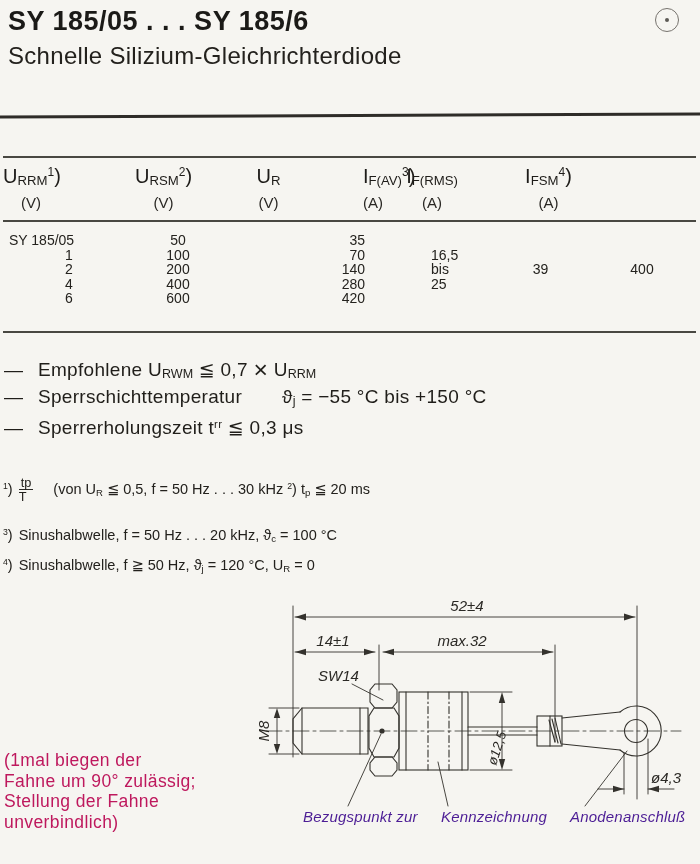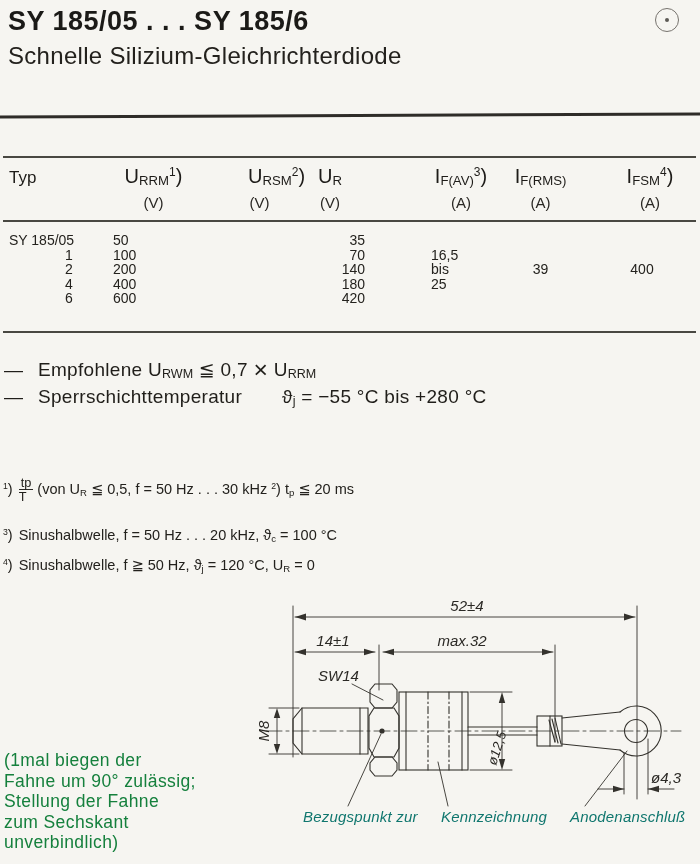--- a/index.html
+++ b/index.html
@@ -24,68 +24,65 @@
   .thead{padding-top:7px;height:55px;}
   .th{text-align:center;font-size:20px;color:#1e1c19;}
   .th .unitline{font-size:15px;margin-top:6px;color:#2a2824;}
   .th-typ{text-align:left;padding-left:6px;font-size:17px;padding-top:3px;}
   .th-urrm{padding-right:54px;} .th-ursm{padding-right:34px;} .th-ur{padding-right:16px;}
   .th-ifav{padding-left:58px;} .th-ifsm{padding-left:16px;}
   .tbody{padding-top:11px;padding-bottom:25px;font-size:14px;line-height:14.6px;color:#24221e;}
   .tr{display:grid;grid-template-columns:110px 135px 57px 66px 122px 95px 108px;}
   .c-typ{text-align:left;padding-left:6px;white-space:nowrap;}
   .tr.indent .c-typ{padding-left:62px;}
-  .c-urrm{text-align:left;padding-right:5px;}
+  .c-urrm{text-align:center;padding-right:5px;}
   .c-ursm{text-align:right;}
   .c-ur{text-align:right;padding-right:6px;}
   .c-ifav{text-align:left;padding-left:60px;}
   .c-ifrms{text-align:center;}
   .c-ifsm{text-align:center;}
   
   .seg-sub{font-size:.66em;vertical-align:-.18em;letter-spacing:0;}
   .seg-sup{font-size:.6em;vertical-align:.55em;}
   .seg-x{font-size:1.3em;vertical-align:-.08em;}
   .seg-gap{display:inline-block;width:40px;}
-  .frac{display:inline-block;text-align:left;font-size:.88em;line-height:1.05;vertical-align:-.55em;margin-right:0;}
+  .frac{display:inline-block;text-align:left;font-size:.88em;line-height:1.05;vertical-align:-.55em;margin-right:16px;}
   .frac-top{display:block;border-bottom:1.4px solid #2c2a26;padding:0 2px;}
   .frac-bot{display:block;}
   
   .note{left:4px;font-size:19px;letter-spacing:.3px;color:#201e1a;white-space:nowrap;}
   .note-dash{display:inline-block;width:34px;}
   .n1{top:356px;} .n2{top:386px;} .n3{top:416px;} .n4{top:444px;}
   .footnote{left:3px;font-size:14.5px;color:#23211d;white-space:nowrap;}
   .f1{top:476px;} .f3{top:527px;} .f4{top:557px;}
   .fn-marker{margin-right:6px;}
   
   .drawing-svg{left:240px;top:593px;width:460px;height:235px;}
-  .dwg-label{font-style:italic;font-size:15px;color:#0f766e;white-space:nowrap;letter-spacing:.2px;}
+  .dwg-label{font-style:italic;font-size:15px;color:#4c1d95;white-space:nowrap;letter-spacing:.2px;}
   .lbl-bez1{left:303px;top:808px;} .lbl-bez2{left:298px;top:830px;}
   .lbl-kennz{left:441px;top:808px;} .lbl-anode{left:570px;top:808px;font-style:italic;}
-  .left-note{left:4px;top:750px;font-size:17.5px;letter-spacing:.4px;line-height:20.5px;color:#15803d;font-weight:400;}
+  .left-note{left:4px;top:750px;font-size:17.5px;letter-spacing:.4px;line-height:20.5px;color:#be185d;font-weight:400;}
   svg text{font-family:"Liberation Sans","DejaVu Sans",sans-serif;font-style:italic;font-size:15px;fill:#2b2925;}
   svg .rot{font-size:13.5px;}
 </style>
 </head>
 <body>
 
 <div class="page">
 
   <div class="abs title">SY 185/05 . . . SY 185/6</div>
   <div class="abs corner-icon">
       <i></i>
     </div>
   <div class="abs subtitle sub1">Schnelle Silizium-Gleichrichterdiode</div>
   <div class="abs rule rule-a"></div>
 
   <div class="abs tablewrap">
     <div class="hrule"></div>
     <div class="grid thead">
-      <div class="th th-typ">
-        <div class="symline"><span class="seg-t">Typ</span></div>
-      </div>
       <div class="th th-urrm">
         <div class="symline"><span class="seg-t">U</span><span class="seg-sub">RRM</span><span class="seg-sup">1</span><span class="seg-t">)</span></div>
         <div class="unitline">(V)</div>
       </div>
       <div class="th th-ursm">
         <div class="symline"><span class="seg-t">U</span><span class="seg-sub">RSM</span><span class="seg-sup">2</span><span class="seg-t">)</span></div>
         <div class="unitline">(V)</div>
       </div>
       <div class="th th-ur">
         <div class="symline"><span class="seg-t">U</span><span class="seg-sub">R</span></div>
@@ -130,40 +127,41 @@
         <div class="c-ursm"></div>
         <div class="c-ur">140</div>
         <div class="c-ifav">bis</div>
         <div class="c-ifrms">39</div>
         <div class="c-ifsm">400</div>
       </div>
       <div class="tr indent">
         <div class="c-typ">4</div>
         <div class="c-urrm">400</div>
         <div class="c-ursm"></div>
-        <div class="c-ur">180</div>
+        <div class="c-ur">280</div>
         <div class="c-ifav">25</div>
         <div class="c-ifrms"></div>
         <div class="c-ifsm"></div>
       </div>
       <div class="tr indent">
         <div class="c-typ">6</div>
         <div class="c-urrm">600</div>
         <div class="c-ursm"></div>
         <div class="c-ur">420</div>
         <div class="c-ifav"></div>
         <div class="c-ifrms"></div>
         <div class="c-ifsm"></div>
       </div>
     </div>
     <div class="hrule"></div>
   </div>
 
   <div class="abs note n1"><span class="note-dash">—</span><span><span class="seg-t">Empfohlene U</span><span class="seg-sub">RWM</span><span class="seg-t"> ≦ 0,7 </span><span class="seg-x">×</span><span class="seg-t"> U</span><span class="seg-sub">RRM</span></span></div>
-  <div class="abs note n2"><span class="note-dash">—</span><span><span class="seg-t">Sperrschichttemperatur</span><span class="seg-gap"></span><span class="seg-t">ϑ</span><span class="seg-sub">j</span><span class="seg-t"> = −55 °C bis +280 °C</span></span></div>
+  <div class="abs note n2"><span class="note-dash">—</span><span><span class="seg-t">Sperrschichttemperatur</span><span class="seg-gap"></span><span class="seg-t">ϑ</span><span class="seg-sub">j</span><span class="seg-t"> = −55 °C bis +150 °C</span></span></div>
+  <div class="abs note n3"><span class="note-dash">—</span><span><span class="seg-t">Sperrerholungszeit t</span><span class="seg-sup">rr</span><span class="seg-t"> ≦ 0,3 μs</span></span></div>
 
   <div class="abs footnote f1"><span class="fn-marker"><span class="seg-sup">1</span><span class="seg-t">)</span></span><span><span class="frac"><span class="frac-top">tp</span><span class="frac-bot">T</span></span><span class="seg-t"> (von U</span><span class="seg-sub">R</span><span class="seg-t"> ≦ 0,5, f = 50 Hz . . . 30 kHz </span><span class="seg-sup">2</span><span class="seg-t">) t</span><span class="seg-sub">p</span><span class="seg-t"> ≦ 20 ms</span></span></div>
   <div class="abs footnote f3"><span class="fn-marker"><span class="seg-sup">3</span><span class="seg-t">)</span></span><span><span class="seg-t">Sinushalbwelle, f = 50 Hz . . . 20 kHz, ϑ</span><span class="seg-sub">c</span><span class="seg-t"> = 100 °C</span></span></div>
   <div class="abs footnote f4"><span class="fn-marker"><span class="seg-sup">4</span><span class="seg-t">)</span></span><span><span class="seg-t">Sinushalbwelle, f ≧ 50 Hz, ϑ</span><span class="seg-sub">j</span><span class="seg-t"> = 120 °C, U</span><span class="seg-sub">R</span><span class="seg-t"> = 0</span></span></div>
 
   <svg class="abs drawing-svg" viewBox="240 593 460 235" fill="none" stroke="#34322d" stroke-width="1.1" stroke-linecap="round">
 
     <g stroke-width="0.9">
       <line x1="293" y1="606" x2="293" y2="757"></line>
       <line x1="637" y1="606" x2="637" y2="799"></line>
@@ -274,17 +272,16 @@
   </svg>
 
   <div class="abs dwg-label lbl-bez1">Bezugspunkt zur</div>
   <div class="abs dwg-label lbl-kennz">Kennzeichnung</div>
   <div class="abs dwg-label lbl-anode">Anodenanschluß</div>
 
   <div class="abs left-note">
     <div>(1mal biegen der</div>
     <div>Fahne um 90° zulässig;</div>
     <div>Stellung der Fahne</div>
-    <div>zum Sechskant</div>
     <div>unverbindlich)</div>
   </div>
 
 </div>
 
 </body></html>

